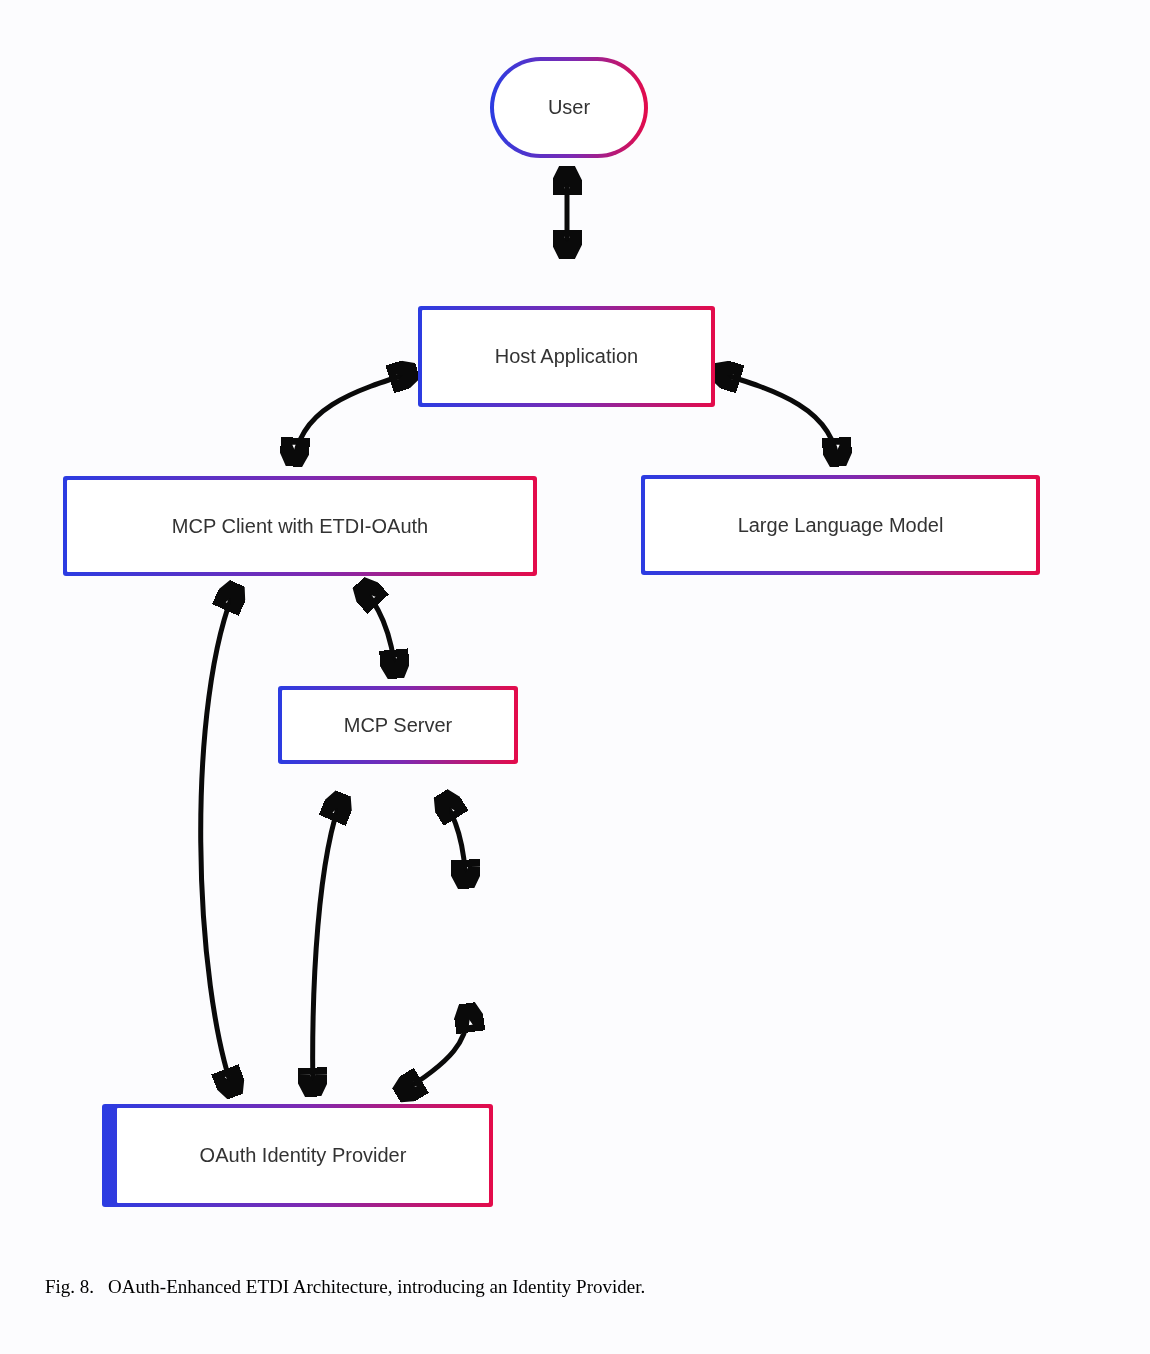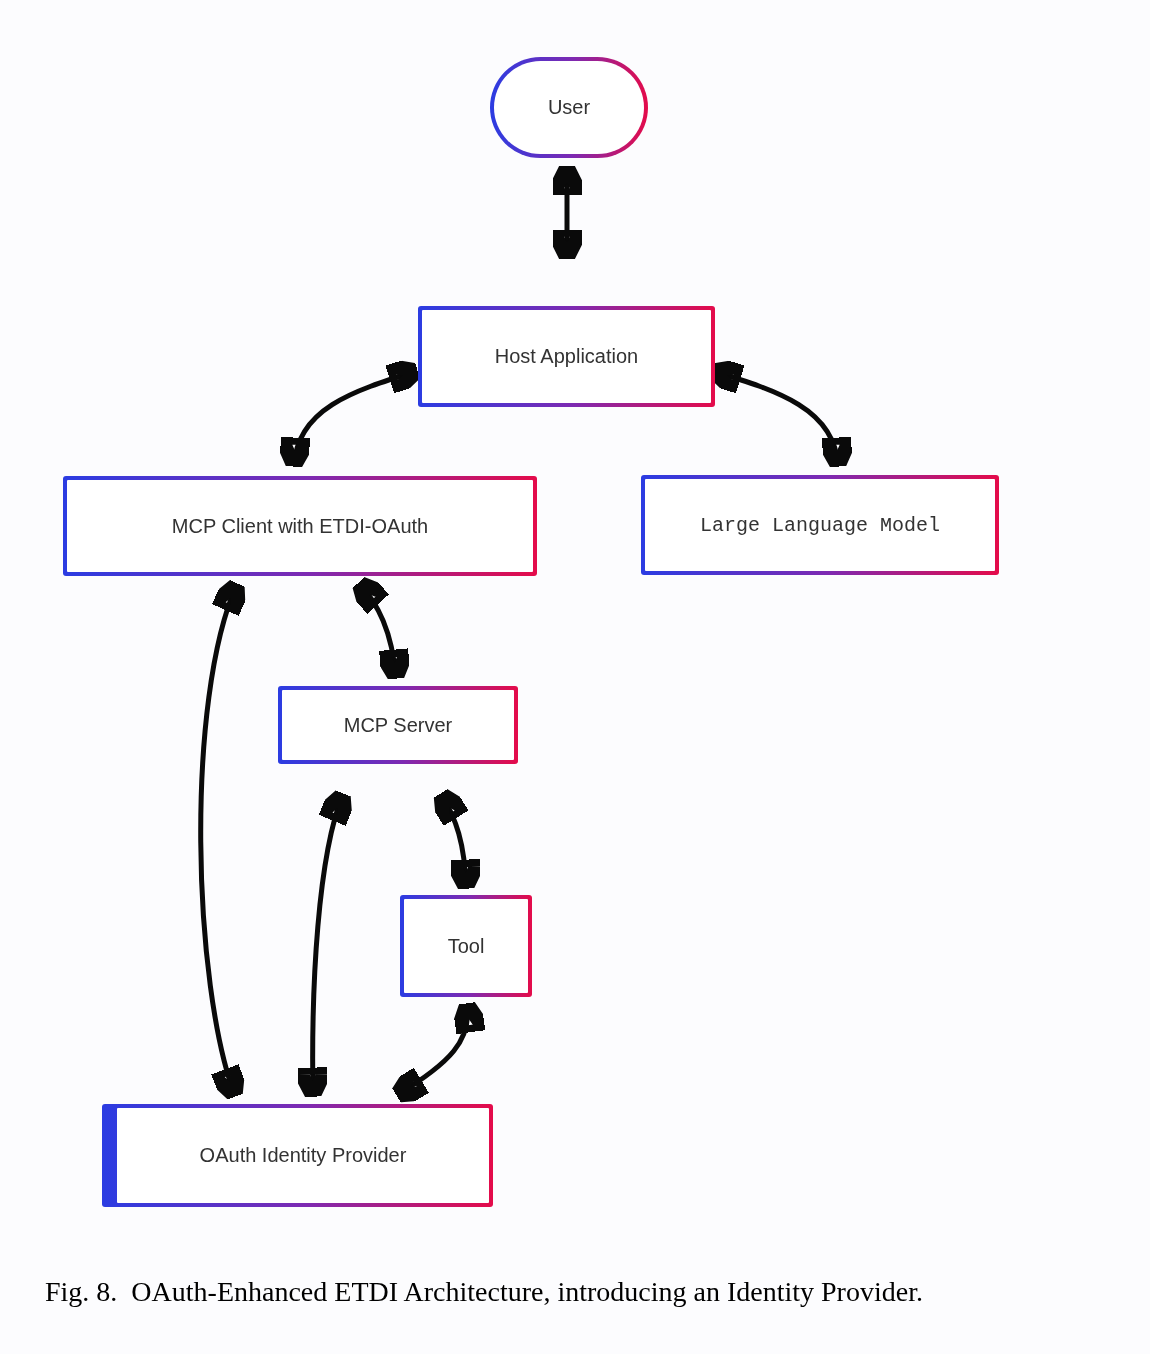--- a/index.html
+++ b/index.html
@@ -53,21 +53,21 @@
   }
   .node.stadium .inner {
     border-radius: 47px;
   }
   .caption {
     position: absolute;
     left: 45px;
     top: 1276px;
     width: 1060px;
     font-family: "Liberation Serif", serif;
-    font-size: 28px;
+    font-size: 19px;
     color: #000000;
   }
   .caption .fig-label {
     margin-right: 14px;
   }
 </style>
 </head>
 <body>
 
 <div class="canvas">
@@ -99,37 +99,32 @@
       <span>Host Application</span>
     </div>
   </div>
 
   <div class="node" style="left:63px; top:476px; width:474px; height:100px;">
     <div class="inner">
       <span>MCP Client with ETDI-OAuth</span>
     </div>
   </div>
 
-  <div class="node" style="left:641px; top:475px; width:358px; height:100px;font-family:Liberation Mono, monospace;">
+  <div class="node" style="left:641px; top:475px; width:399px; height:100px;">
     <div class="inner">
       <span>Large Language Model</span>
     </div>
   </div>
 
   <div class="node" style="left:278px; top:686px; width:240px; height:78px;">
     <div class="inner">
       <span>MCP Server</span>
     </div>
   </div>
 
-  <div class="node" style="left:400px; top:895px; width:132px; height:102px;">
-    <div class="inner">
-      <span>Tool</span>
-    </div>
-  </div>
 
   <div class="node" style="left:102px; top:1104px; width:391px; height:103px;padding-left:15px;">
     <div class="inner">
       <span>OAuth Identity Provider</span>
     </div>
   </div>
 
   <div class="caption">
     <span class="fig-label">Fig. 8.</span><span>OAuth-Enhanced ETDI Architecture, introducing an Identity Provider.</span>
   </div>

